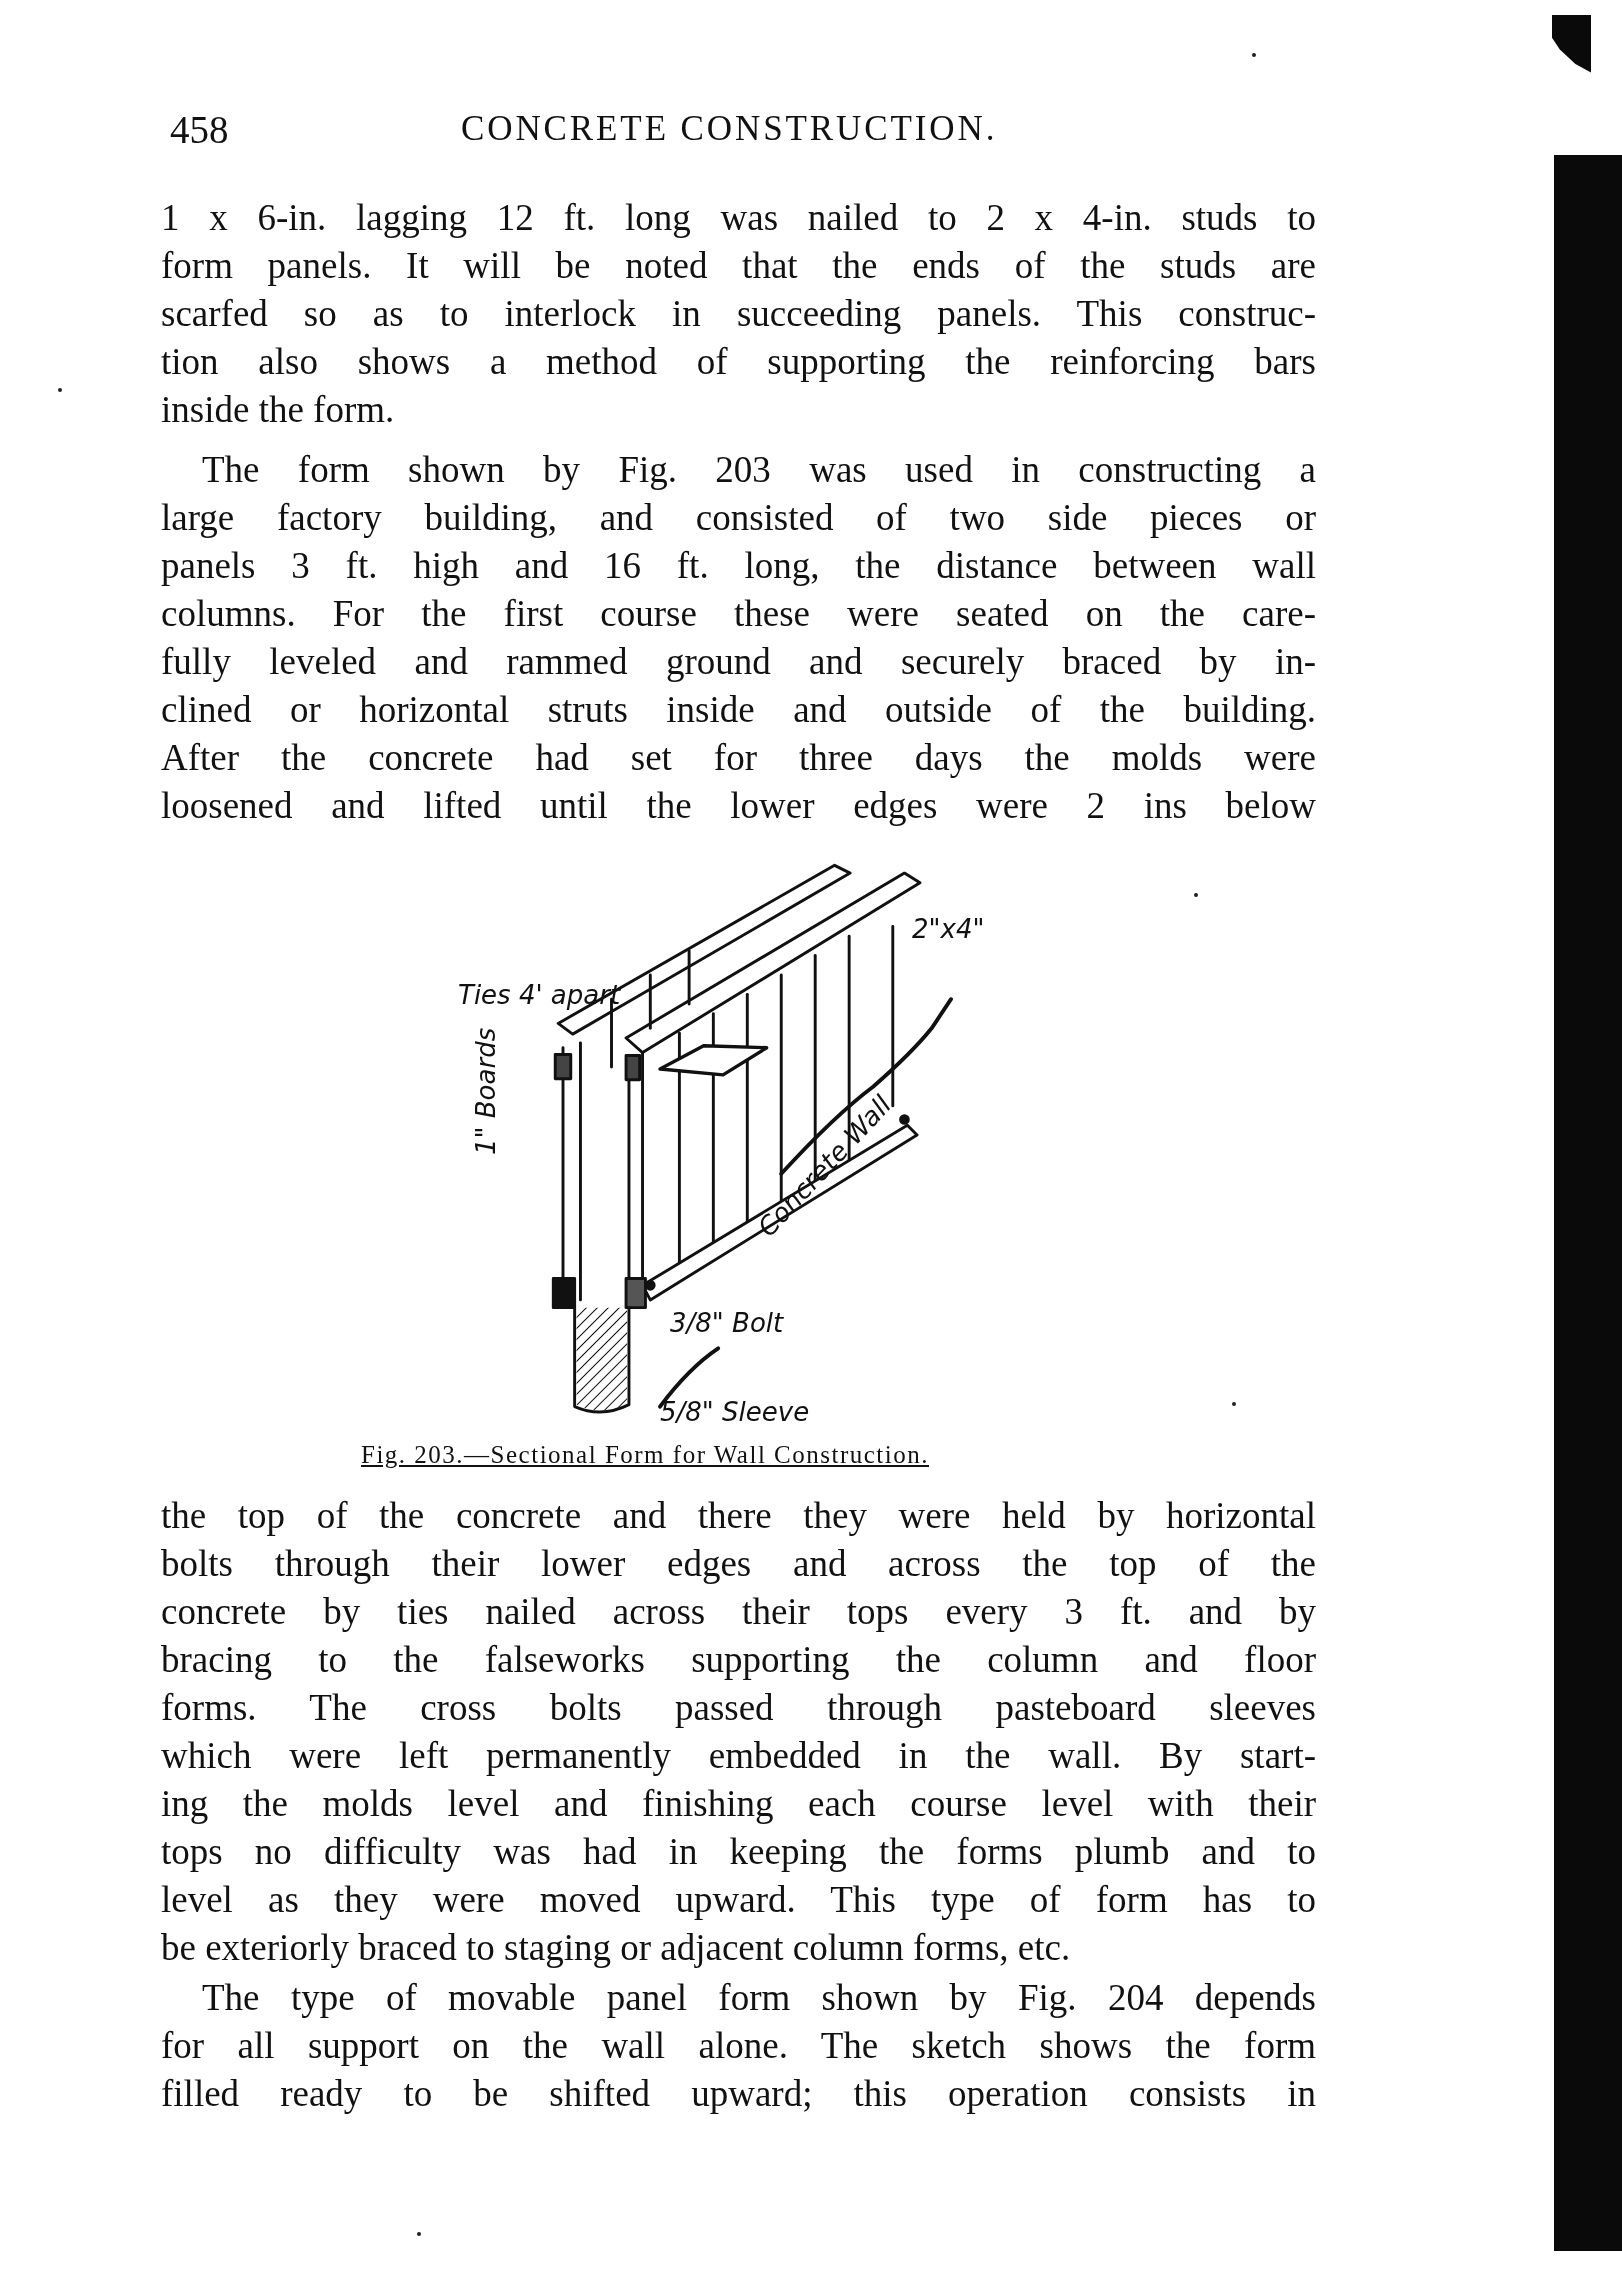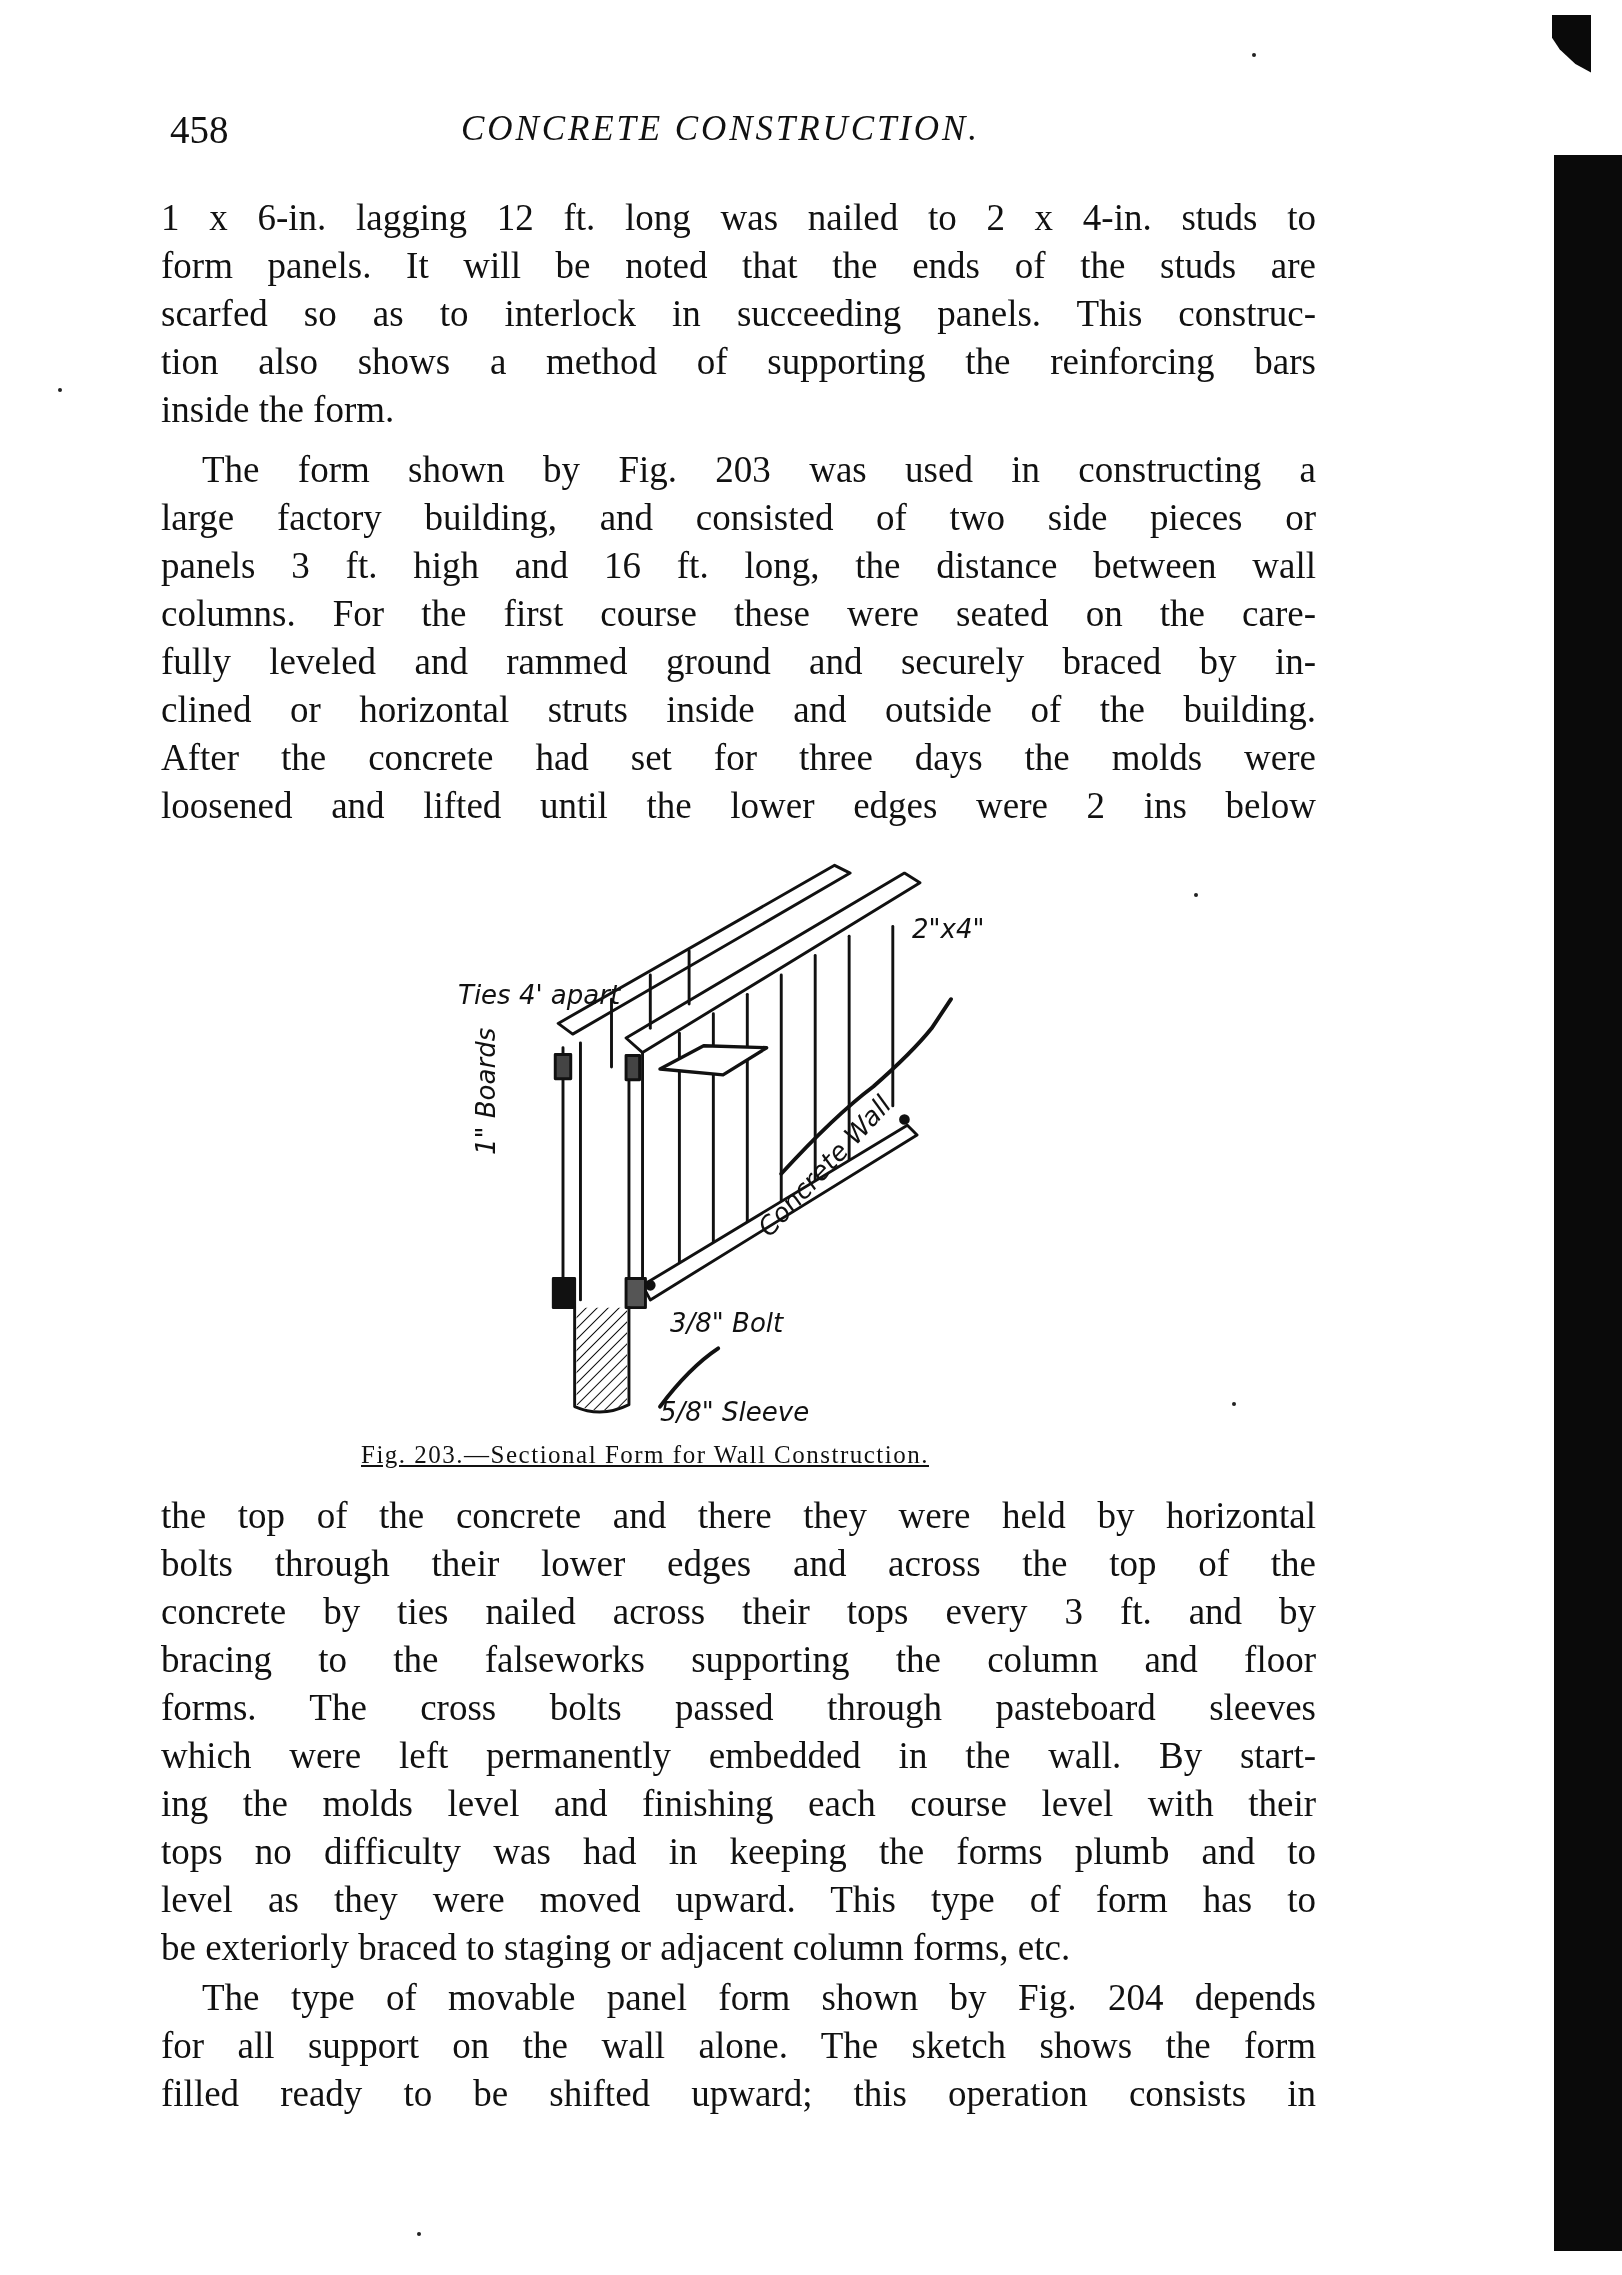--- a/index.html
+++ b/index.html
@@ -3,21 +3,21 @@
 <meta charset="utf-8">
 <style>
   html, body { margin: 0; padding: 0; }
   body {
     width: 1622px; height: 2276px; position: relative; overflow: hidden;
     background: #ffffff; color: #111;
     font-family: "Liberation Serif", "DejaVu Serif", serif;
   }
   .page-header { position: absolute; top: 107px; left: 161px; width: 1164px; height: 58px; margin-left: 9px; }
   .page-number { position: absolute; left: 0; top: 0; font-size: 39px; }
-  .running-head { position: absolute; left: 291px; top: 1.9px; font-size: 35px; font-style: italic; letter-spacing: 2.9px; }
+  .running-head { position: absolute; left: 291px; top: 1.9px; font-size: 35px; letter-spacing: 2.9px; }
   .para { position: absolute; left: 161px; width: 1155px; font-size: 37px; line-height: 48px; }
   .line { display: block; text-align: justify; text-align-last: justify; white-space: nowrap; height: 48px; }
   .line.last { text-align-last: left; }
   .line.indent { padding-left: 41px; }
   .figure { position: absolute; left: 369px; top: 844px; width: 679px; height: 582px; }
   .figure svg { position: absolute; left: 0; top: 0; }
   .fig-label { position: absolute; font-family: "DejaVu Sans", sans-serif; font-style: italic; font-size: 26px; color: #111; white-space: nowrap; }
   .caption { position: absolute; top: 1441px; left: 361px; width: 776px; font-size: 25px; letter-spacing: 1.5px; font-family: "Liberation Serif", serif; text-decoration: underline; }
   .right-strip { position: absolute; right: 0; top: 155px; width: 68px; height: 2096px; background: #0a0a0a; }
   .right-strip-top { position: absolute; right: 31px; top: 14.6px; width: 39px; height: 58px; background: #0a0a0a; clip-path: polygon(0 0,100% 0,100% 100%,60% 85%,20% 60%,0 40%); }

